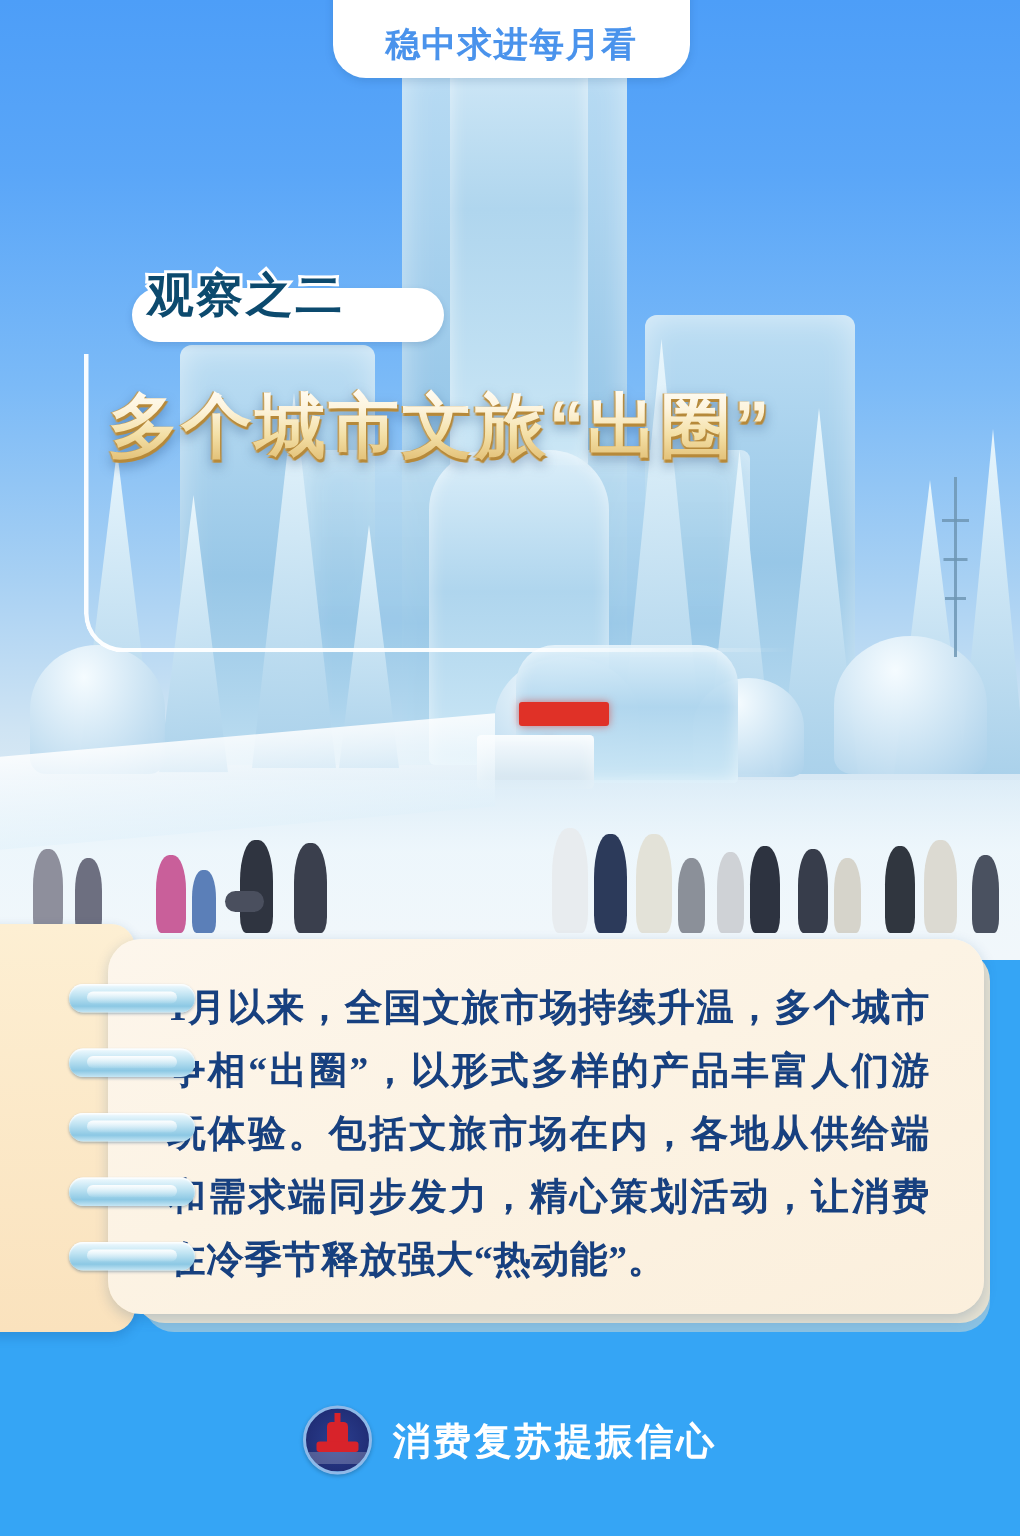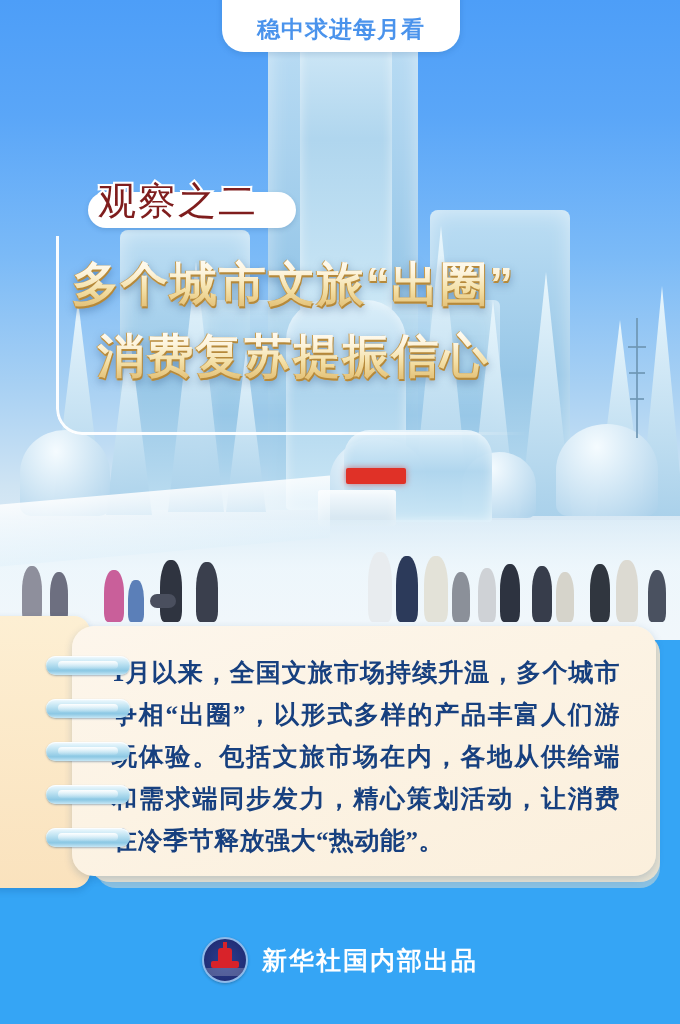--- a/index.html
+++ b/index.html
@@ -81,22 +81,22 @@
   
   .label-wrap{position:absolute;left:78px;top:176px;z-index:7;}
   .label-pill{
     position:absolute;left:10px;top:16px;width:208px;height:36px;
     background:#ffffff;border-radius:18px;
     box-shadow:0 2px 5px rgba(20,70,130,.18);
   }
   .label-text{
     position:relative;z-index:2;
     font-family:"Liberation Sans",sans-serif;
-    font-size:38px;font-weight:400;letter-spacing:2px;
-    color:#7f1d1d;
+    font-size:31px;font-weight:700;letter-spacing:2px;
+    color:#0c4a6e;
     -webkit-text-stroke:4px #ffffff;
     paint-order:stroke fill;
     white-space:nowrap;padding-left:20px;
   }
 
   
   .headline{
     position:absolute;left:72px;top:248px;z-index:6;
     font-family:"Liberation Sans",sans-serif;
     font-weight:700;font-size:47px;line-height:72px;letter-spacing:2px;
@@ -252,21 +252,20 @@
 
   <div class="frame"></div>
 
   <div class="label-wrap">
     <div class="label-pill"></div>
     <div class="label-text">观察之二</div>
   </div>
 
   <div class="headline">
     <div>多个城市文旅“出圈”</div>
-    <div>消费复苏提振信心</div>
   </div>
 
   <div class="note-left"></div>
   <div class="card-stack3"></div>
   <div class="card-stack2"></div>
 
   <div class="note-card">
     <div class="note-text">1月以来，全国文旅市场持续升温，多个城市争相“出圈”，以形式多样的产品丰富人们游玩体验。包括文旅市场在内，各地从供给端和需求端同步发力，精心策划活动，让消费在冷季节释放强大“热动能”。</div>
   </div>
 
@@ -276,16 +275,16 @@
     <div class="ring" style="top:86px;"></div>
     <div class="ring" style="top:129px;"></div>
     <div class="ring" style="top:172px;"></div>
   </div>
 
   <div class="footer">
     <div class="logo">
       <div class="gate"></div>
       <div class="band"></div>
     </div>
-    <div class="footer-text">新华社国内部出品</div>
+    <div class="footer-text">消费复苏提振信心</div>
   </div>
 
 </div>
 
 </body></html>

